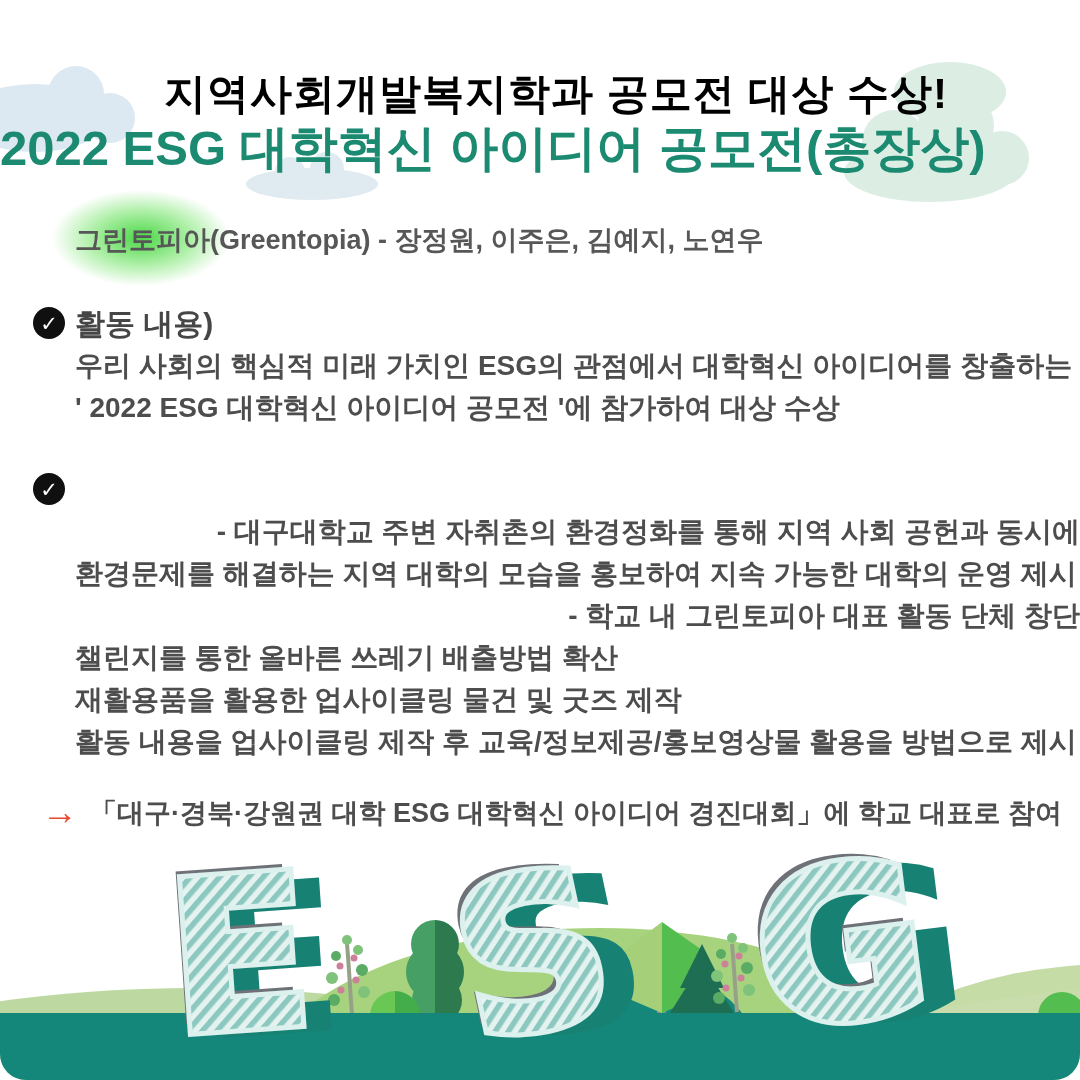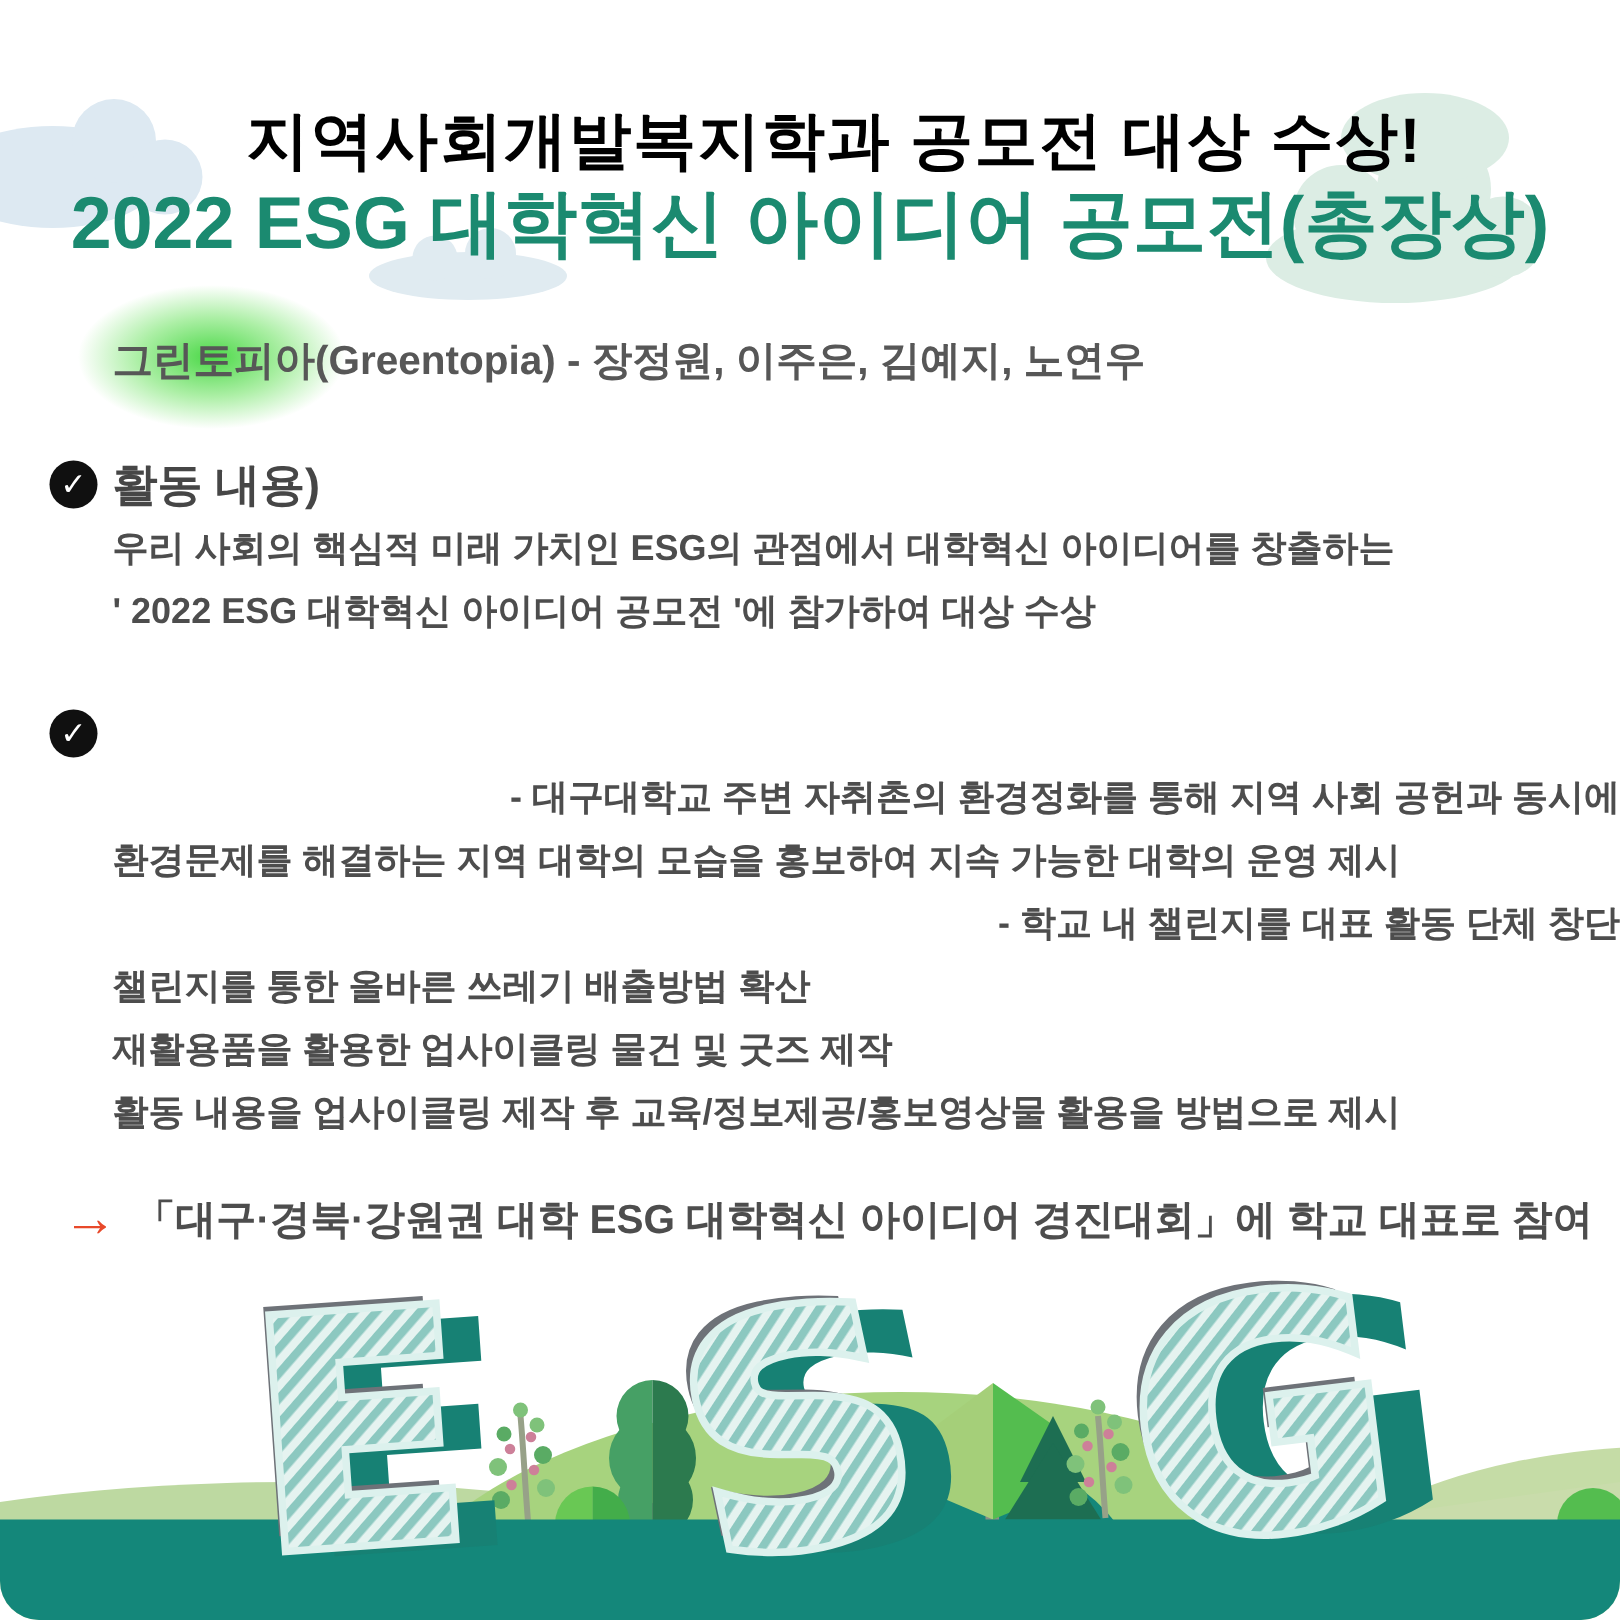--- a/index.html
+++ b/index.html
@@ -8,21 +8,21 @@
     border-radius:26px;overflow:hidden;
     font-family:"Liberation Sans","DejaVu Sans",sans-serif;
   }
   .bg-art{position:absolute;left:0;top:0;width:1080px;height:1080px;}
 
   .title1{
     position:absolute;top:66px;left:16px;width:1080px;text-align:center;
     font-size:42px;font-weight:800;letter-spacing:1px;color:#000000;white-space:nowrap;
   }
   .title2{
-    position:absolute;top:116px;left:0;width:1080px;text-align:center;
+    position:absolute;top:116px;left:0;width:1080px;
     font-size:49px;font-weight:800;letter-spacing:0px;color:#1b8a70;white-space:nowrap;
   }
   .team-line{
     position:absolute;top:222px;left:75px;
     font-size:27px;font-weight:700;color:#575757;white-space:nowrap;z-index:2;text-align:center;
   }
   .team-line .hl-text{position:relative;z-index:2;}
   .highlight-blob{
     position:absolute;left:52px;top:190px;width:178px;height:96px;z-index:1;
     background:radial-gradient(closest-side,rgba(66,214,62,0.95),rgba(104,226,92,0.55) 55%,rgba(150,238,130,0) 100%);
@@ -32,21 +32,21 @@
   .section{position:absolute;left:0;width:1080px;}
   .sec-1{top:303px;}
   .sec-2{top:469px;}
   .sec-head{position:relative;height:42px;line-height:42px;
     font-size:30px;font-weight:800;color:#464646;white-space:nowrap;padding-left:75px;}
   .check{
     position:absolute;left:33px;top:4px;width:32px;height:32px;border-radius:50%;
     background:#101010;color:#ffffff;font-size:21px;font-weight:800;
     display:flex;align-items:center;justify-content:center;line-height:1;
   }
-  .body-line{height:42px;line-height:42px;font-size:24px;font-weight:700;
+  .body-line{height:42px;line-height:42px;font-size:28px;font-weight:700;
     color:#4d4d4d;white-space:nowrap;padding-left:75px;}
   .body-line.dash{padding-left:58px;text-align:right;}
 
   .footnote{
     position:absolute;top:792px;left:42px;display:flex;align-items:flex-start;z-index:2;
   }
   .arrow{color:#e8492a;font-size:36px;font-weight:700;line-height:40px;margin-right:12px;}
   .foot-text{font-size:27px;font-weight:700;color:#4d4d4d;line-height:42px;white-space:nowrap;text-align:center;}
 
   .esg-letter{
@@ -199,21 +199,21 @@
     <div class="body-line">우리 사회의 핵심적 미래 가치인 ESG의 관점에서 대학혁신 아이디어를 창출하는</div>
     <div class="body-line">' 2022 ESG 대학혁신 아이디어 공모전 '에 참가하여 대상 수상</div>
   </div>
 
   <div class="section sec-2">
     <div class="sec-head">
       <span class="check">✓</span>
     </div>
     <div class="body-line dash">- 대구대학교 주변 자취촌의 환경정화를 통해 지역 사회 공헌과 동시에</div>
     <div class="body-line">환경문제를 해결하는 지역 대학의 모습을 홍보하여 지속 가능한 대학의 운영 제시</div>
-    <div class="body-line dash">- 학교 내 챌린지를 대표 활동 단체 창단</div>
+    <div class="body-line dash">- 학교 내 그린토피아 대표 활동 단체 창단</div>
     <div class="body-line">챌린지를 통한 올바른 쓰레기 배출방법 확산</div>
     <div class="body-line">재활용품을 활용한 업사이클링 물건 및 굿즈 제작</div>
     <div class="body-line">활동 내용을 업사이클링 제작 후 교육/정보제공/홍보영상물 활용을 방법으로 제시</div>
   </div>
 
   <div class="footnote">
     <span class="arrow">→</span>
     <span class="foot-text">「대구·경북·강원권 대학 ESG 대학혁신 아이디어 경진대회」에 학교 대표로 참여</span>
   </div>
 

